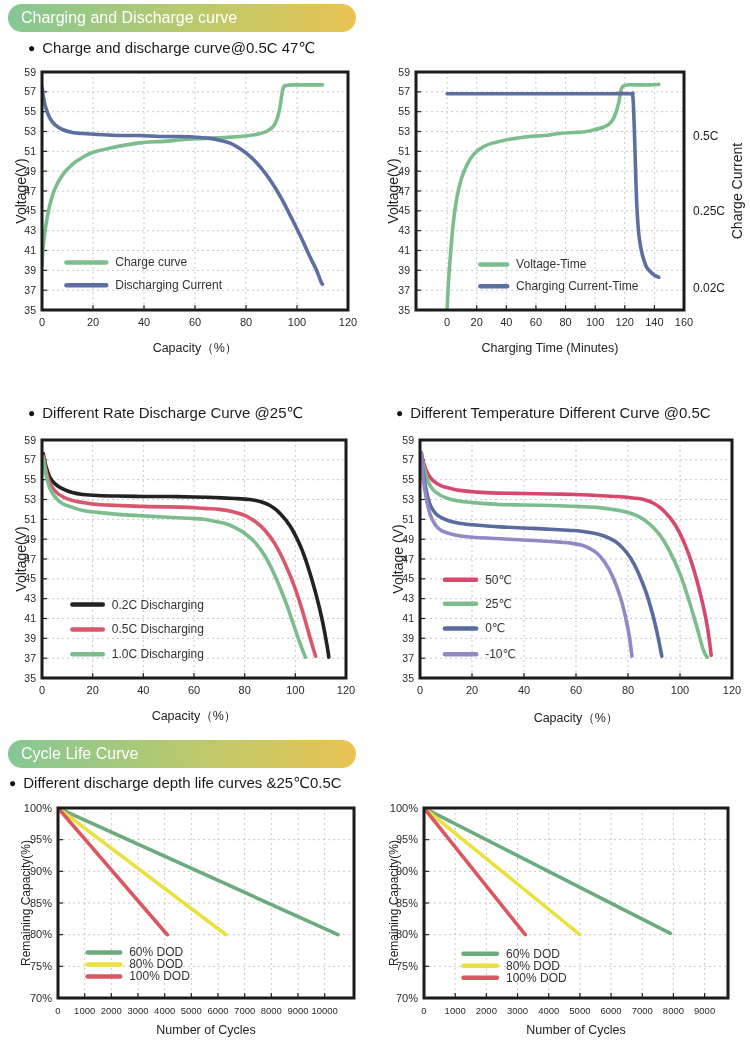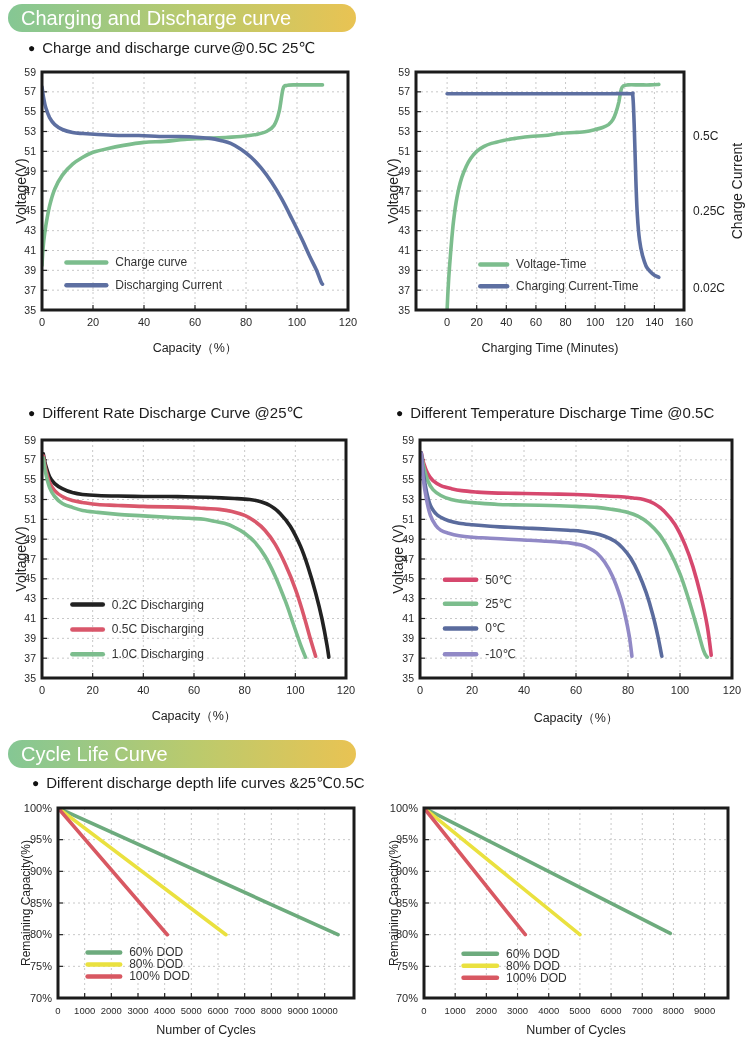--- a/index.html
+++ b/index.html
@@ -1,36 +1,36 @@
 <!DOCTYPE html>
 <html><head>
 <meta charset="utf-8">
 <style>
   html,body{margin:0;padding:0;background:#fff;}
   .page{position:relative;width:750px;height:1059px;background:#ffffff;overflow:hidden;
         font-family:"Liberation Sans","DejaVu Sans",sans-serif;}
   .banner{position:absolute;left:8px;width:348px;height:28px;border-radius:14px;
           background:linear-gradient(90deg,#85c794 0%,#bcca6c 55%,#e9c353 100%);
-          color:#ffffff;font-size:20px;line-height:28px;padding-left:13px;box-sizing:border-box;
+          color:#ffffff;font-size:16px;line-height:28px;padding-left:13px;box-sizing:border-box;
           white-space:nowrap;}
   .chart-title{position:absolute;font-size:15px;color:#1c1c1c;white-space:nowrap;}
   .chart-title .bullet{font-size:12px;margin-right:7px;position:relative;top:-1px;color:#111;}
   .chart{position:absolute;}
   svg text{font-family:"Liberation Sans","DejaVu Sans",sans-serif;}
 </style>
 </head>
 <body>
 
 <div class="page">
 
   <div class="banner" style="top:4px">
     <span>Charging and Discharge curve</span>
   </div>
   <div class="chart-title" style="left:28px;top:39px">
-    <span class="bullet">●</span><span>Charge and discharge curve@0.5C 25℃</span>
+    <span class="bullet">●</span><span>Charge and discharge curve@0.5C 47℃</span>
   </div>
   <div class="chart" style="left:8px;top:64px"><svg width="350" height="296" viewBox="0 0 350 296">
         <defs>
           <clipPath id="cp0">
             <rect x="34" y="8" width="306" height="238"></rect>
           </clipPath>
         </defs>
         <rect x="0" y="0" width="350" height="296" fill="#ffffff"></rect>
         <line x1="85" y1="8" x2="85" y2="246" stroke="#c8c8c8" stroke-width="1" stroke-dasharray="2 3"></line>
         <line x1="136" y1="8" x2="136" y2="246" stroke="#c8c8c8" stroke-width="1" stroke-dasharray="2 3"></line>
@@ -180,21 +180,21 @@
         <line x1="100.32" y1="200.3833333333333" x2="127.11999999999999" y2="200.3833333333333" stroke="#7cbd8d" stroke-width="4.5" stroke-linecap="round"></line>
         <text x="136.12" y="204.3833333333333" font-size="12" fill="#333">Voltage-Time</text>
         <line x1="100.32" y1="222.20000000000002" x2="127.11999999999999" y2="222.20000000000002" stroke="#5d6fa1" stroke-width="4.5" stroke-linecap="round"></line>
         <text x="136.12" y="226.20000000000002" font-size="12" fill="#333">Charging Current-Time</text>
       </svg></div>
 
   <div class="chart-title" style="left:28px;top:404px">
     <span class="bullet">●</span><span>Different Rate Discharge Curve @25℃</span>
   </div>
   <div class="chart-title" style="left:396px;top:404px">
-    <span class="bullet">●</span><span>Different Temperature Discharge Time @0.5C</span>
+    <span class="bullet">●</span><span>Different Temperature Different Curve @0.5C</span>
   </div>
   <div class="chart" style="left:8px;top:432px"><svg width="350" height="296" viewBox="0 0 350 296">
         <defs>
           <clipPath id="cp2">
             <rect x="34" y="8" width="304" height="238"></rect>
           </clipPath>
         </defs>
         <rect x="0" y="0" width="350" height="296" fill="#ffffff"></rect>
         <line x1="84.66666666666666" y1="8" x2="84.66666666666666" y2="246" stroke="#c8c8c8" stroke-width="1" stroke-dasharray="2 3"></line>
         <line x1="135.33333333333331" y1="8" x2="135.33333333333331" y2="246" stroke="#c8c8c8" stroke-width="1" stroke-dasharray="2 3"></line>
@@ -341,21 +341,21 @@
         <text x="101.16" y="177.625" font-size="12" fill="#333">25℃</text>
         <line x1="60.96" y1="198.41666666666666" x2="92.16" y2="198.41666666666666" stroke="#5a6b9d" stroke-width="4.5" stroke-linecap="round"></line>
         <text x="101.16" y="202.41666666666666" font-size="12" fill="#333">0℃</text>
         <line x1="60.96" y1="224.20000000000002" x2="92.16" y2="224.20000000000002" stroke="#9189c6" stroke-width="4.5" stroke-linecap="round"></line>
         <text x="101.16" y="228.20000000000002" font-size="12" fill="#333">-10℃</text>
       </svg></div>
 
   <div class="banner" style="top:740px">
     <span>Cycle Life Curve</span>
   </div>
-  <div class="chart-title" style="left:32px;top:774px">
+  <div class="chart-title" style="left:9px;top:774px">
     <span class="bullet">●</span><span>Different discharge depth life curves &amp;25℃0.5C</span>
   </div>
   <div class="chart" style="left:14px;top:798px"><svg width="350" height="260" viewBox="0 0 350 260">
         <defs>
           <clipPath id="cp4">
             <rect x="44" y="10" width="296" height="190"></rect>
           </clipPath>
         </defs>
         <rect x="0" y="0" width="350" height="260" fill="#ffffff"></rect>
         <line x1="70.66666666666666" y1="10" x2="70.66666666666666" y2="200" stroke="#c8c8c8" stroke-width="1" stroke-dasharray="2 3"></line>

